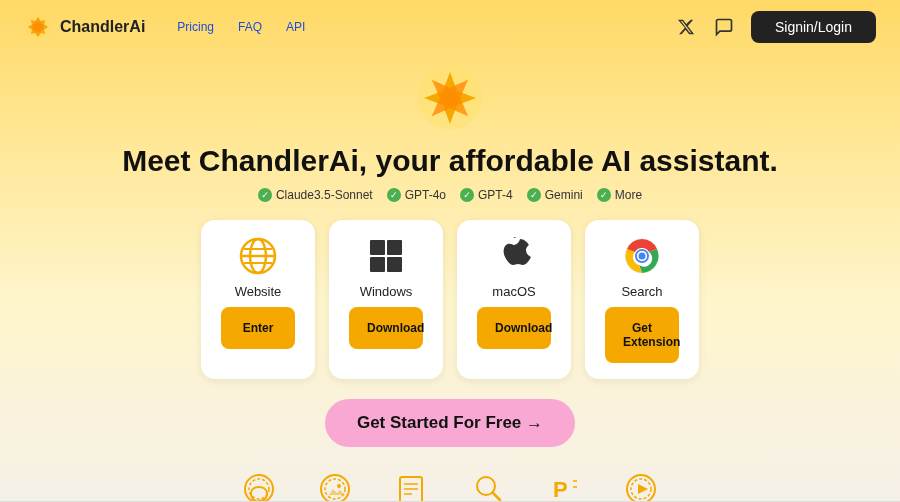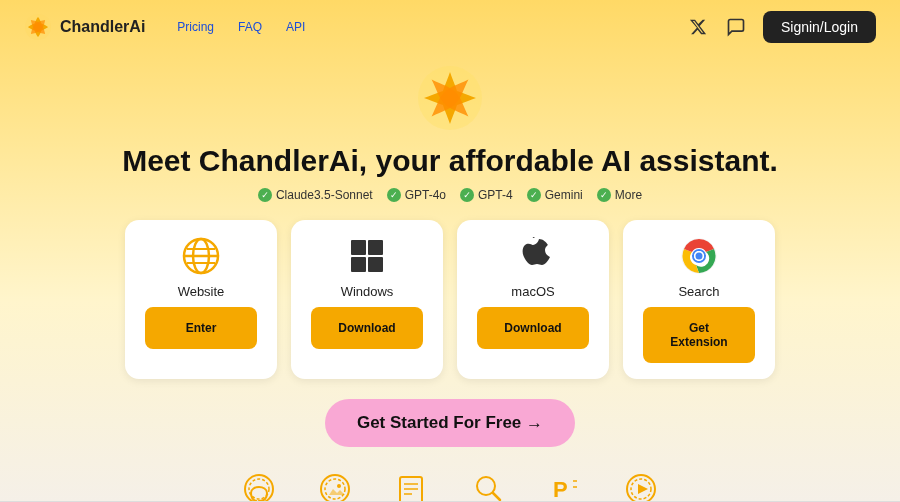--- a/index.html
+++ b/index.html
@@ -61,21 +61,21 @@
       align-items: center;
       justify-content: center;
       color: #333;
       font-size: 16px;
       cursor: pointer;
     }
     .signin-btn {
       background: #222;
       color: #fff;
       border: none;
-      padding: 8px 18px;
+      padding: 8px 24px;
       border-radius: 8px;
       font-size: 14px;
       cursor: pointer;
       font-weight: 500;
     }
 
     
     .main {
       display: flex;
       flex-direction: column;
@@ -131,21 +131,21 @@
       margin-bottom: 20px;
     }
     .platform-card {
       background: white;
       border-radius: 14px;
       padding: 16px 20px;
       display: flex;
       flex-direction: column;
       align-items: center;
       gap: 8px;
-      width: 152px;
+      width: 114px;
       box-shadow: 0 2px 8px rgba(0,0,0,0.08);
     }
     .platform-icon {
       width: 40px;
       height: 40px;
       display: flex;
       align-items: center;
       justify-content: center;
     }
     .platform-label {

